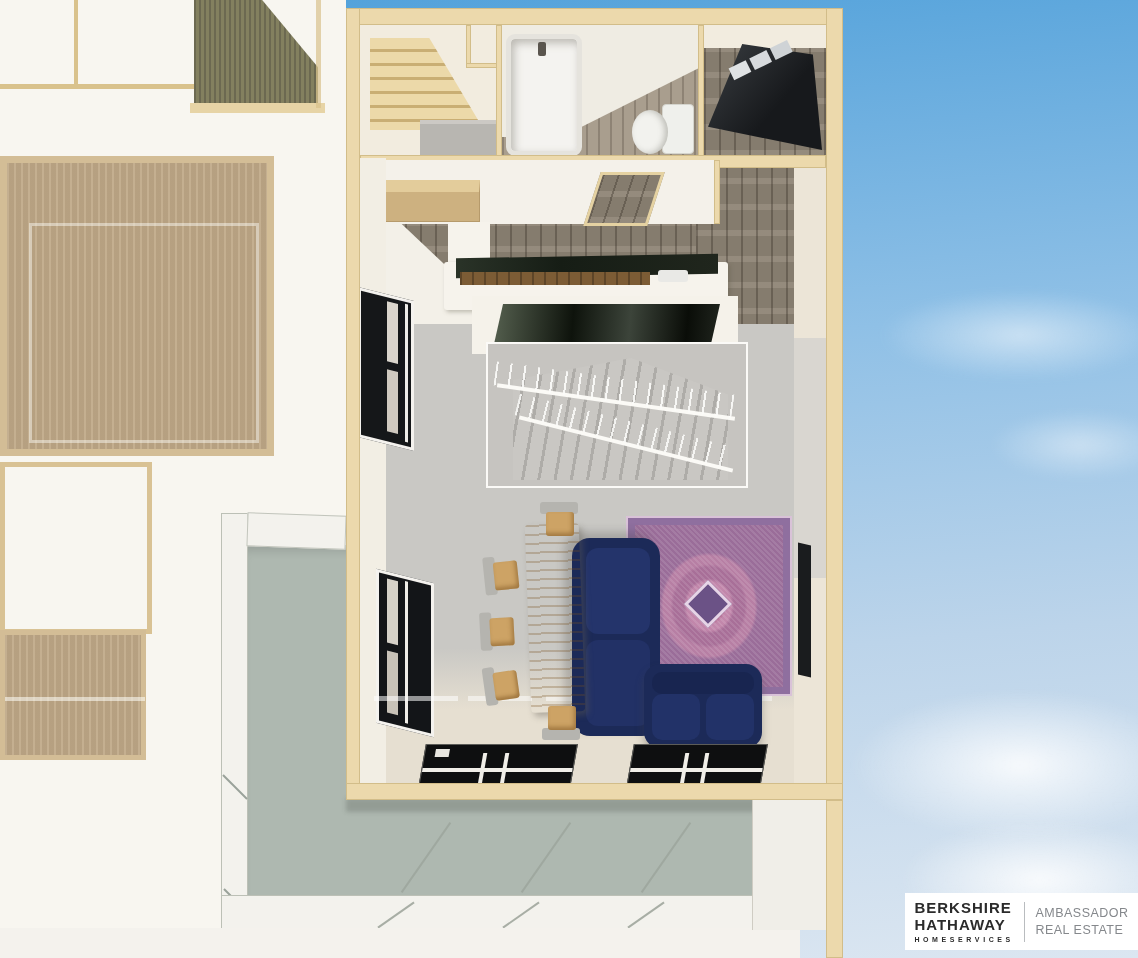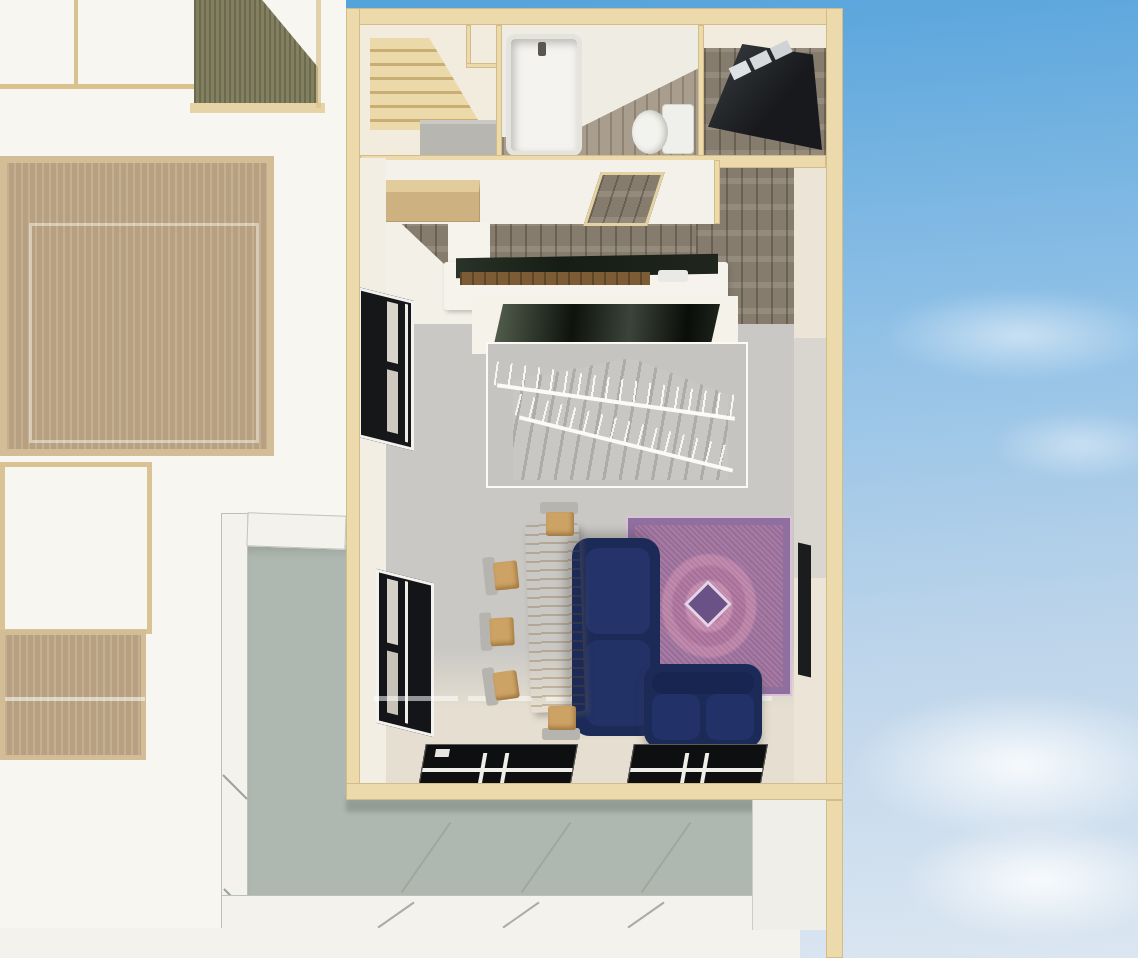--- a/index.html
+++ b/index.html
@@ -209,14 +209,28 @@
       <div style="left:52px;top:8px;width:4px;height:34px;background:#f0eee8;"></div>
       <div style="left:72px;top:8px;width:4px;height:34px;background:#f0eee8;"></div>
     </div>
 
     <div class="tanwall" style="left:0;top:0;width:497px;height:17px;"></div>
     <div class="tanwall" style="left:0;top:0;width:14px;height:792px;"></div>
     <div class="tanwall" style="left:480px;top:0;width:17px;height:792px;"></div>
     <div class="tanwall" style="left:0;top:775px;width:497px;height:17px;"></div>
   </div>
 
+  <div style="left:905px;top:893px;width:233px;height:57px;background:#ffffff;display:flex;align-items:center;justify-content:center;">
+    <div style="position:relative;display:flex;align-items:center;gap:10px;">
+      <div style="position:relative;text-align:left;">
+        <div class="logo-left" style="position:relative;">BERKSHIRE</div>
+        <div class="logo-left" style="position:relative;">HATHAWAY</div>
+        <div class="logo-services" style="position:relative;">HOMESERVICES</div>
+      </div>
+      <div style="position:relative;width:1.5px;height:40px;background:#b9bcbf;"></div>
+      <div style="position:relative;text-align:left;">
+        <div class="logo-right" style="position:relative;">AMBASSADOR</div>
+        <div class="logo-right" style="position:relative;">REAL ESTATE</div>
+      </div>
+    </div>
+  </div>
 
 </div>
 
 </body></html>

